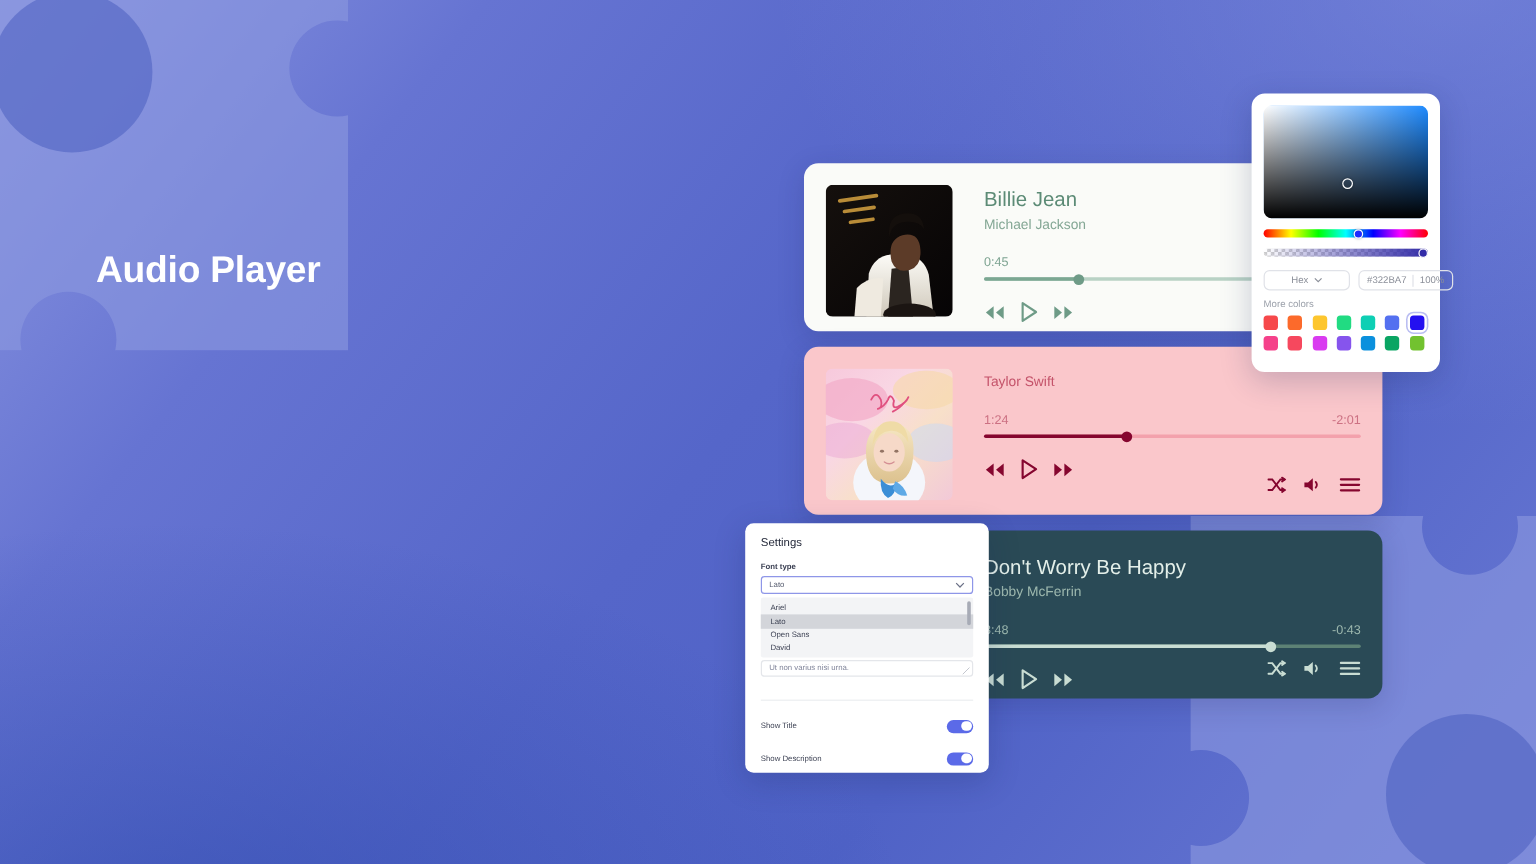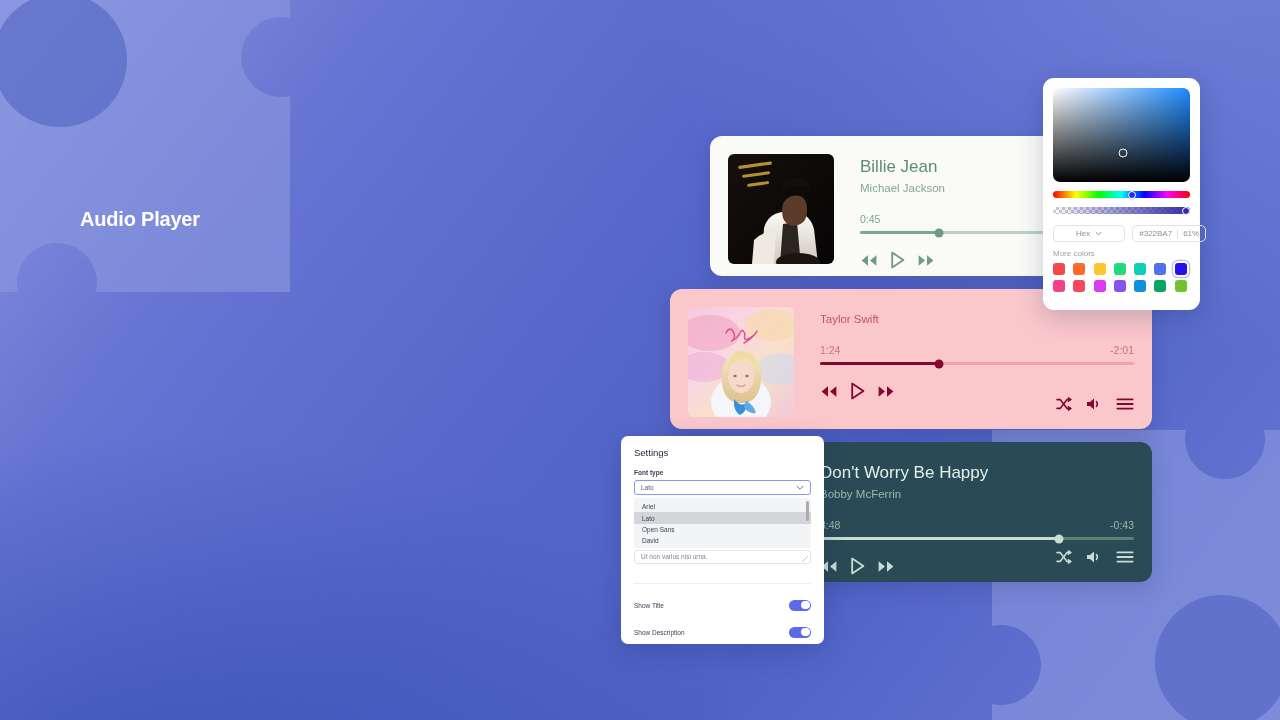--- a/index.html
+++ b/index.html
@@ -29,21 +29,21 @@
   .puzzle { position: absolute; }
   .puzzle.tl { left: -170px; top: -168px; }
   .puzzle.br { right: -172px; bottom: -170px; transform: rotate(180deg); }
 
   
   #left-copy {
     position: absolute; left: 80px; top: 208px; width: 560px;
     color: #ffffff;
   }
   #eyebrow {
-    font-size: 20px; font-weight: bold; letter-spacing: -.2px;
+    font-size: 31px; font-weight: bold; letter-spacing: -.2px;
     line-height: 1.1;
   }
   #headline {
     margin-top: 48px;
     font-size: 45px; font-weight: 400; line-height: 1.6;
     letter-spacing: -.3px;
   }
 
   
   .card {
@@ -81,21 +81,20 @@
   .controls svg { display: block; }
   .right-controls {
     position: absolute; right: 0; bottom: 0;
     display: flex; align-items: center; gap: 14px;
   }
 
   
   #card-billie {
     left: 670px; top: 136px; width: 482px; height: 140px;
     background: #fafbf8;
-    margin-left: 40px;
   }
   #card-billie .title { color: #5c8b76; }
   #card-billie .artist { color: #84a795; }
   #card-billie .times { color: #7ea492; }
   #card-billie .track { background: #b8d2c5; }
   #card-billie .track .fill { background: #7ba792; }
   #card-billie .track .knob { background: #6e9b87; }
 
   
   #card-man {
@@ -470,21 +469,21 @@
   <div id="hex-row">
     <div id="hex-mode">
       <span>Hex</span>
       <svg width="7" height="5" viewBox="0 0 7 5" fill="none" stroke="#8b8f99" stroke-width="1">
         <path d="M0.7 1L3.5 3.8L6.3 1"></path>
       </svg>
     </div>
     <div id="hex-value">
       <span>#322BA7</span>
       <span class="sep"></span>
-      <span>61%</span>
+      <span>100%</span>
     </div>
   </div>
   <div id="more-colors-label">More colors</div>
   <div class="sw-grid" id="swatch-grid">
       <div class="sw" style="background: rgb(246, 72, 75);"></div>
       <div class="sw" style="background: rgb(252, 106, 43);"></div>
       <div class="sw" style="background: rgb(253, 198, 46);"></div>
       <div class="sw" style="background: rgb(33, 219, 130);"></div>
       <div class="sw" style="background: rgb(14, 207, 180);"></div>
       <div class="sw" style="background: rgb(84, 112, 240);"></div>

